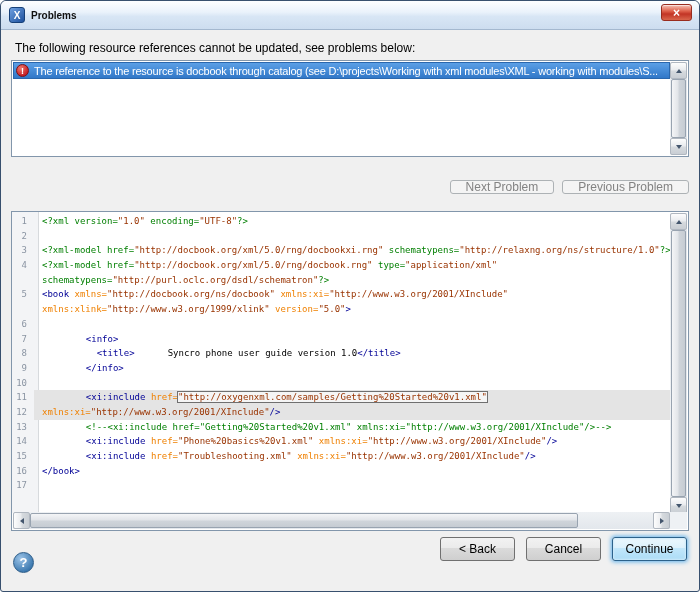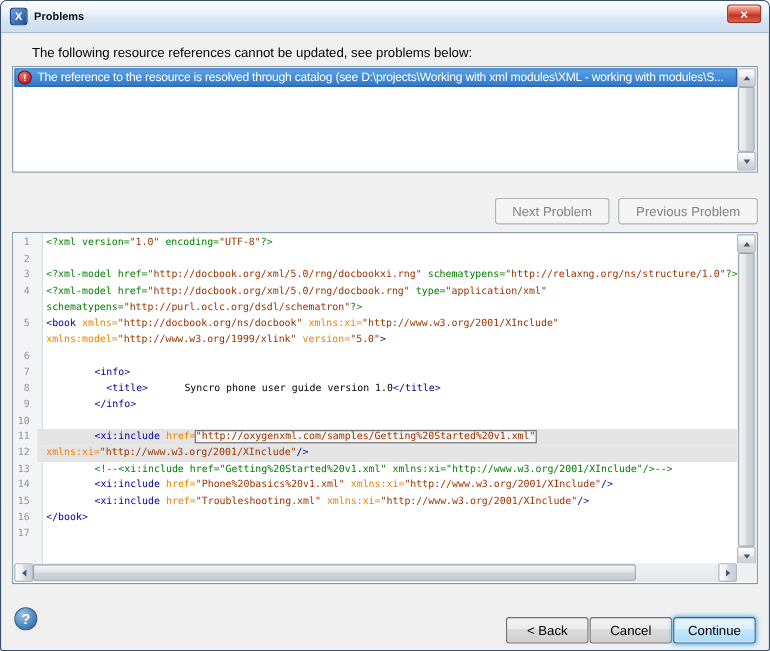--- a/index.html
+++ b/index.html
@@ -38,21 +38,21 @@
     background: linear-gradient(180deg,#f4c3b8 0%,#e0634d 40%,#c23425 60%,#d9664c 100%);
     border: 1px solid #992c1e; border-radius: 3px;
     display: flex; align-items: center; justify-content: center;
     box-shadow: inset 0 1px 0 rgba(255,255,255,.55);
     cursor: default;
   }
   .close-btn span { color:#fff; font-size: 12px; font-weight: bold; line-height: 1; }
 
   
   .instruction {
-    position: absolute; top: 40px; left: 28px; right: 14px;
+    position: absolute; top: 40px; left: 14px; right: 14px;
     font-size: 12px; color: #000;
   }
 
   
   .problems-list {
     position: absolute; top: 59px; left: 10px; width: 678px; height: 97px;
     background: #fff; border: 1px solid #8296ab;
   }
   #problem-rows { position: absolute; top: 1px; left: 1px; right: 18px; bottom: 1px; overflow: hidden; }
   .problem-row {
@@ -97,21 +97,21 @@
   .sb-h .sb-thumb { background: linear-gradient(180deg,#f4f5f7,#e2e5e9 45%,#cfd4da 55%,#c6ccd3); }
   .sb-v .sb-thumb { width: 15px; margin: 0 1px; }
   .sb-h .sb-thumb { height: 15px; margin: 1px 0; }
   .sb-thumb.fill { flex: 1; }
   .sb-spacer { flex: 1; }
   .plist-scroll { top: 1px; right: 1px; bottom: 1px; }
 
   
   .nav-buttons { position: absolute; top: 179px; right: 10px; display: flex; gap: 8px; }
   .btn {
-    height: 24px; padding: 0 15px;
+    height: 14px; padding: 0 15px;
     display: inline-flex; align-items: center; justify-content: center;
     font-family: inherit; font-size: 12px; color: #000;
     background: linear-gradient(180deg,#f2f2f2 0%,#ebebeb 45%,#dbdbdb 46%,#cfcfcf 100%);
     border: 1px solid #707070; border-radius: 3px;
     white-space: nowrap; cursor: default;
   }
   .btn.disabled { color: #838383; background: #f4f4f4; border-color: #adb2b5; }
   .btn.default {
     border-color: #2c628b;
     background: linear-gradient(180deg,#ecf7fd 0%,#dcf1fc 45%,#c2e7fb 46%,#abdcf6 100%);
@@ -152,21 +152,21 @@
 
   
   .help-btn {
     position: absolute; left: 12px; top: 551px;
     width: 21px; height: 21px; border-radius: 50%;
     background: radial-gradient(circle at 35% 30%, #9cc4e8, #3a77ae 75%);
     border: 1px solid #2c5c88;
     color: #fff; font-size: 13px; font-weight: bold;
     display: flex; align-items: center; justify-content: center;
   }
-  .footer-buttons { position: absolute; top: 560px; right: 12px; display: flex; gap: 1px; padding-left: 36px; }
+  .footer-buttons { position: absolute; top: 536px; right: 12px; display: flex; gap: 11px; padding-left: 36px; }
   .footer-buttons .btn { width: 75px; height: 24px; padding: 0; }
 </style>
 </head>
 <body>
 
 <div class="dialog">
 
   <div class="titlebar">
     <span class="app-icon">X</span>
     <span class="win-title">Problems</span>
@@ -174,21 +174,21 @@
       <span>×</span>
     </div>
   </div>
 
   <div class="instruction">The following resource references cannot be updated, see problems below:</div>
 
   <div class="problems-list">
     <div id="problem-rows">
         <div class="problem-row selected">
           <span class="err-icon">!</span>
-          <span class="problem-text">The reference to the resource is resolved through catalog (see D:\projects\Working with xml modules\XML - working with modules\S...</span>
+          <span class="problem-text">The reference to the resource is docbook through catalog (see D:\projects\Working with xml modules\XML - working with modules\S...</span>
         </div>
       </div>
     <div class="sb sb-v plist-scroll">
       <div class="sb-btn up"></div>
       <div class="sb-thumb fill"></div>
       <div class="sb-btn down"></div>
     </div>
   </div>
 
   <div class="nav-buttons">
@@ -218,21 +218,21 @@
         <div class="code-row">
           <span class="gutter-num"></span>
           <span class="code-text"><span class="c-pi">schematypens=</span><span class="c-aval">"http://purl.oclc.org/dsdl/schematron"</span><span class="c-pi">?&gt;</span></span>
         </div>
         <div class="code-row">
           <span class="gutter-num">5</span>
           <span class="code-text"><span class="c-tag">&lt;book </span><span class="c-aname">xmlns=</span><span class="c-aval">"http://docbook.org/ns/docbook"</span><span class="c-aname"> xmlns:xi=</span><span class="c-aval">"http://www.w3.org/2001/XInclude"</span></span>
         </div>
         <div class="code-row">
           <span class="gutter-num"></span>
-          <span class="code-text"><span class="c-aname">xmlns:model=</span><span class="c-aval">"http://www.w3.org/1999/xlink"</span><span class="c-aname"> version=</span><span class="c-aval">"5.0"</span><span class="c-tag">&gt;</span></span>
+          <span class="code-text"><span class="c-aname">xmlns:xlink=</span><span class="c-aval">"http://www.w3.org/1999/xlink"</span><span class="c-aname"> version=</span><span class="c-aval">"5.0"</span><span class="c-tag">&gt;</span></span>
         </div>
         <div class="code-row">
           <span class="gutter-num">6</span>
           <span class="code-text"></span>
         </div>
         <div class="code-row">
           <span class="gutter-num">7</span>
           <span class="code-text"><span class="c-txt">  </span><span class="c-tag">&lt;info&gt;</span></span>
         </div>
         <div class="code-row">

